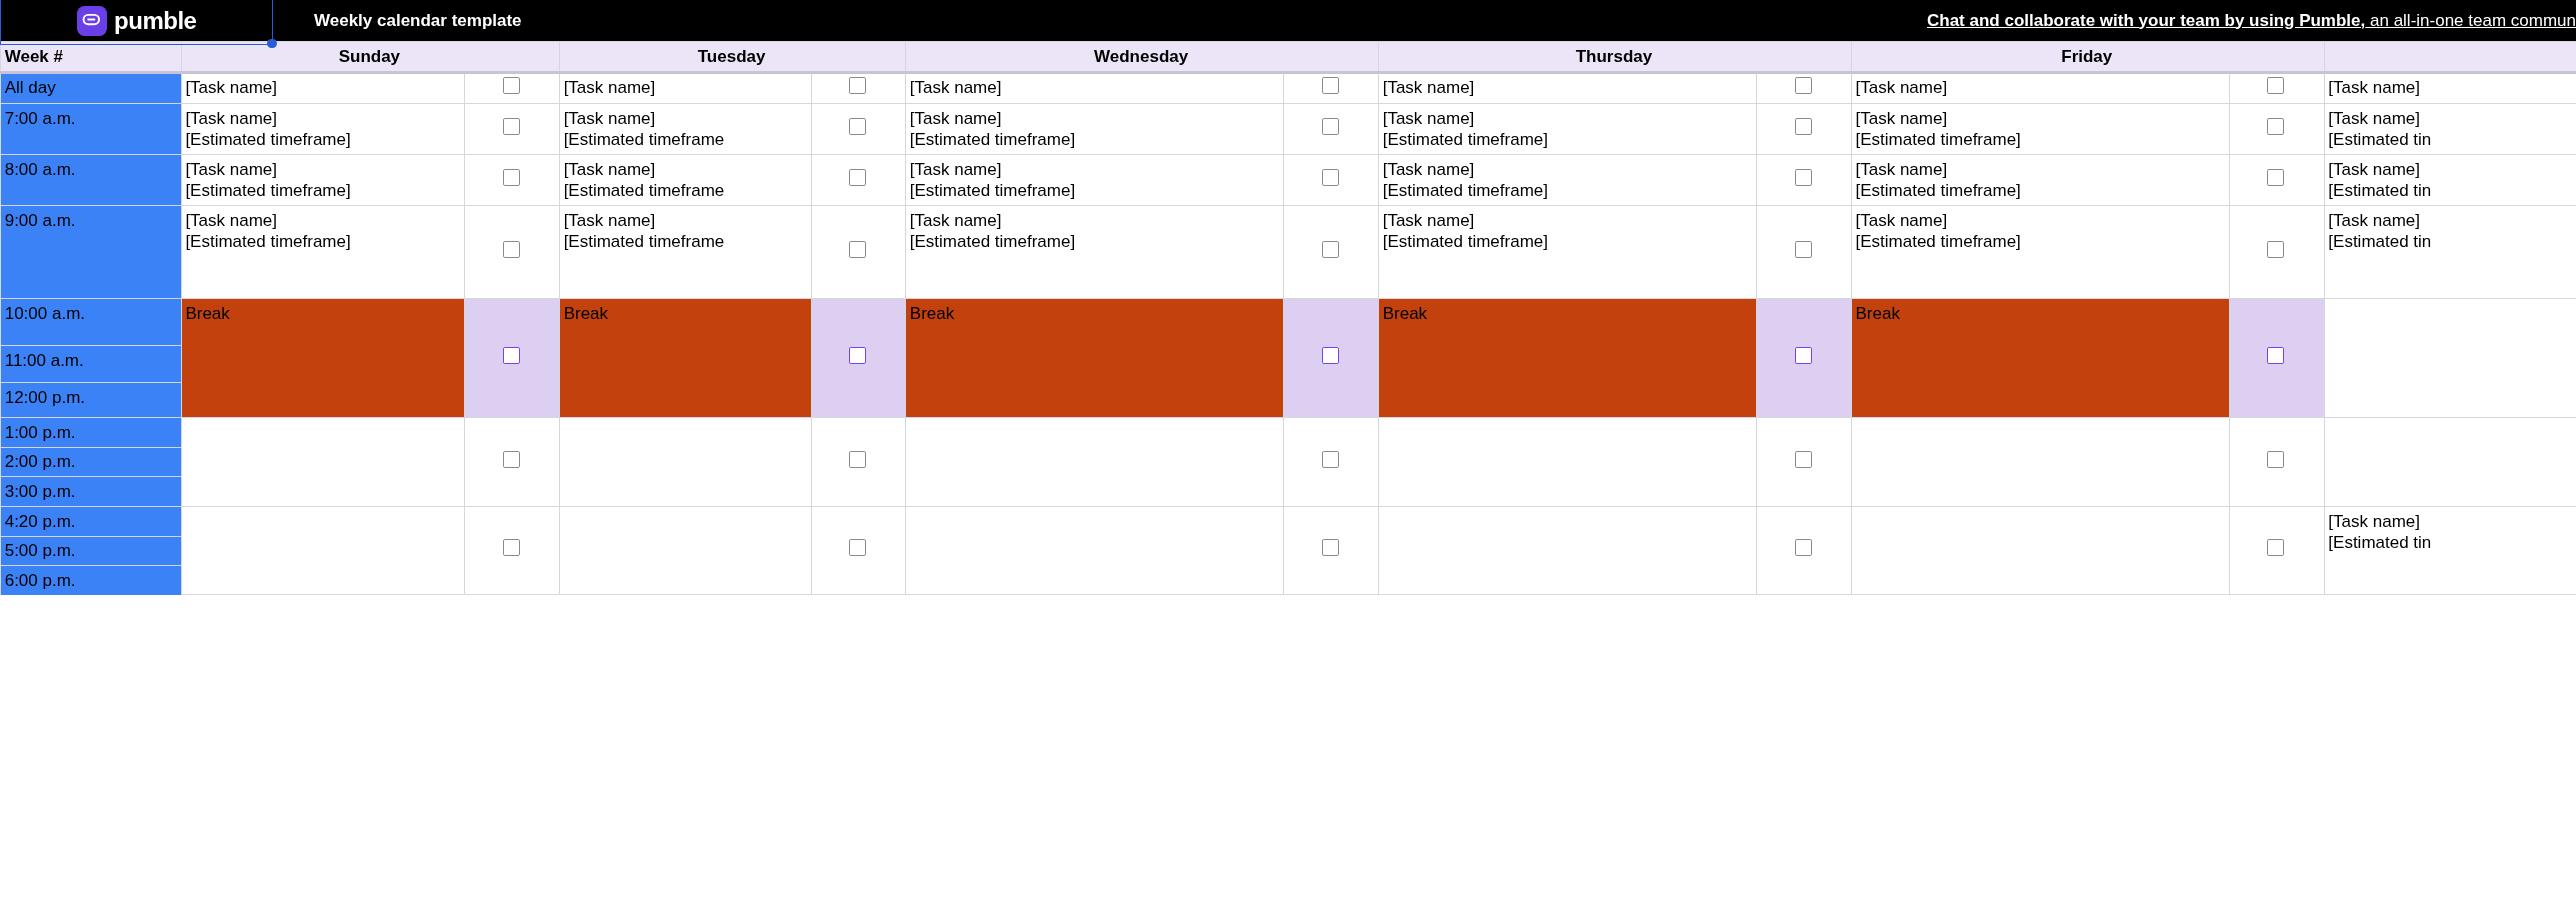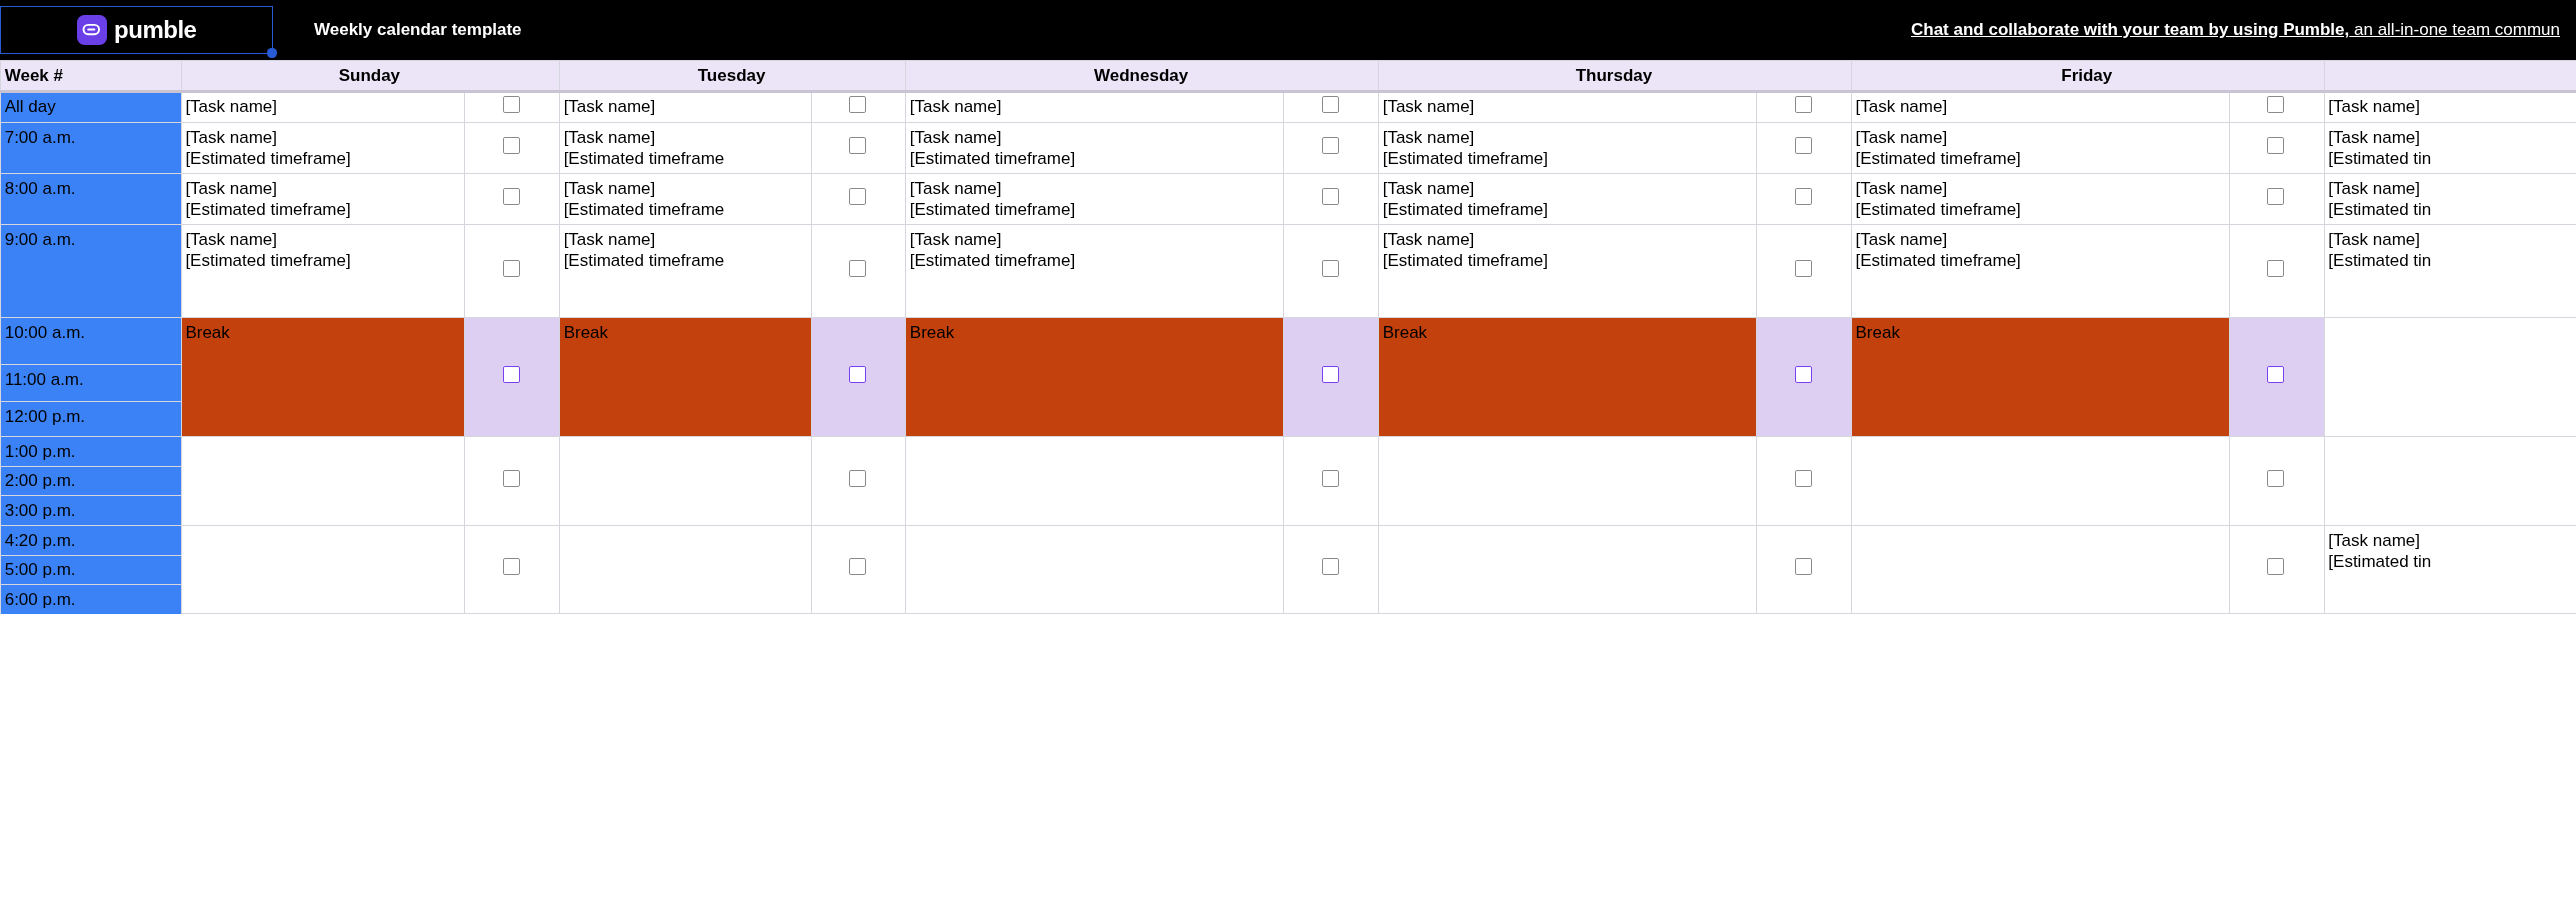--- a/index.html
+++ b/index.html
@@ -6,21 +6,21 @@
   body {
     font-family: Arial, Helvetica, sans-serif;
     font-size: 17px;
     color: #000;
     background: #fff;
     width: 2576px;
     overflow: hidden;
   }
   .topbar {
     background: #000;
-    height: 60px;
+    height: 41px;
     display: flex;
     align-items: center;
     color: #fff;
     position: relative;
   }
   .logo-cell {
     border: 1.9px solid #2a5bd7;
     height: 48px;
     width: 273px;
     display: flex;
@@ -55,21 +55,21 @@
     letter-spacing: -0.5px;
   }
   .title-cell {
     padding-left: 41px;
     font-weight: 700;
     font-size: 17px;
   }
   .promo {
     position: absolute;
     right: 0;
-    padding-right: 16px;
+    padding-right: 0;
     font-size: 17px;
     text-decoration: underline;
     white-space: nowrap;
   }
   .promo .bold { font-weight: 700; }
   table {
     border-collapse: collapse;
     table-layout: fixed;
     width: 2703px; 
   }

